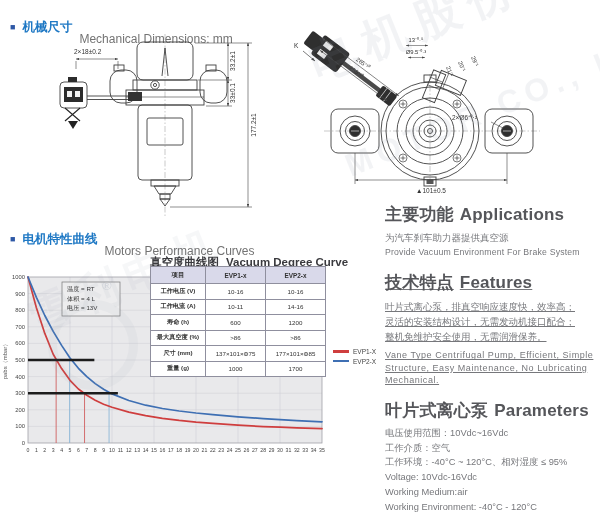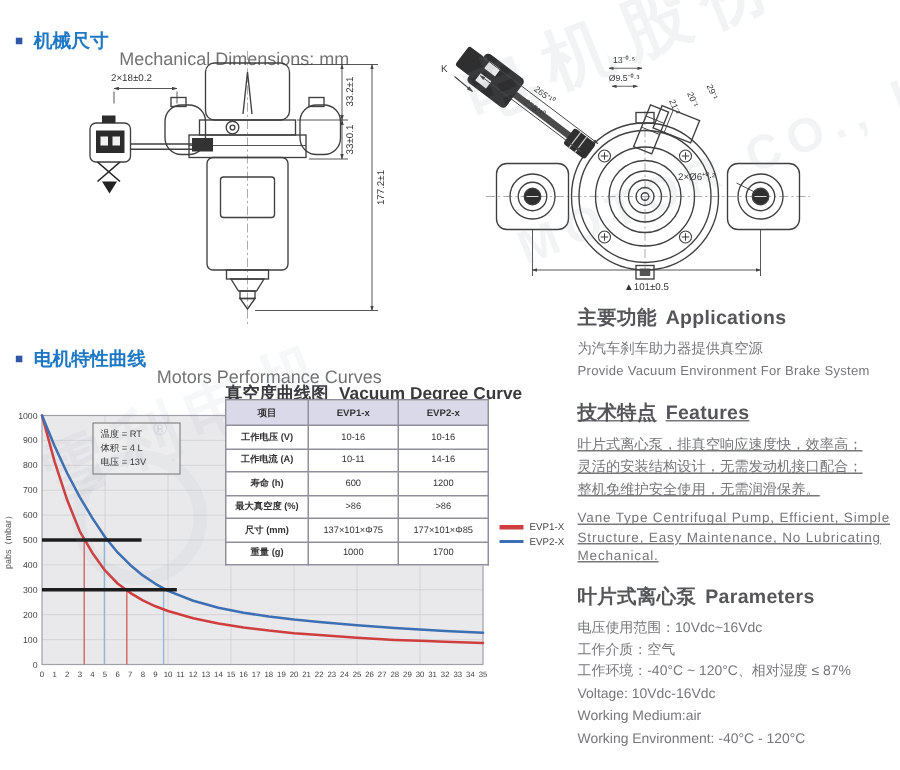--- a/index.html
+++ b/index.html
@@ -40,21 +40,21 @@
   .spec-table td:first-child{font-weight:700;}
 
   
   .legend{position:absolute;left:333px;top:348px;z-index:9;}
   .legend-row{display:flex;align-items:center;gap:4px;margin-bottom:2.5px;}
   .legend-swatch{display:inline-block;width:16px;height:2.4px;}
   .legend-label{font-size:6.5px;color:#444;}
 
   
   .rcol{position:absolute;left:385px;top:203px;width:214px;color:#76777b;z-index:8;}
-  .rcol h3{margin:0;font-size:13px;color:#55565a;font-weight:700;letter-spacing:.2px;}
+  .rcol h3{margin:0;font-size:17px;color:#55565a;font-weight:700;letter-spacing:.2px;}
   .rcol h3 .en{margin-left:6px;font-weight:700;}
   .blk-app .lines{margin-top:5px;}
   .zh-line{font-size:9.5px;line-height:1.55;}
   .en-line{font-size:8.7px;line-height:1.4;letter-spacing:.2px;}
   .blk-feat{margin-top:13px;text-decoration:underline;}
   .blk-feat .zh-lines{margin-top:5px;}
   .blk-feat .zh-line{line-height:1.6;}
   .blk-feat .en-lines{margin-top:5px;}
   .blk-feat .en-line{font-size:9px;letter-spacing:.55px;line-height:1.38;}
   .blk-param{margin-top:12px;}
@@ -425,21 +425,21 @@
           <div class="en-line">Mechanical.</div>
         </div>
     </div>
     <div class="blk-param">
       <h3>
         <span>叶片式离心泵</span><span class="en">Parameters</span>
       </h3>
       <div class="lines" id="param-lines">
           <div class="p-line">电压使用范围：10Vdc~16Vdc</div>
           <div class="p-line">工作介质：空气</div>
-          <div class="p-line">工作环境：-40°C ~ 120°C、相对湿度 ≤ 87%</div>
+          <div class="p-line">工作环境：-40°C ~ 120°C、相对湿度 ≤ 95%</div>
           <div class="p-line">Voltage: 10Vdc-16Vdc</div>
           <div class="p-line">Working Medium:air</div>
           <div class="p-line">Working Environment: -40°C - 120°C</div>
         </div>
     </div>
   </div>
 
 </div>
 
 </body></html>

